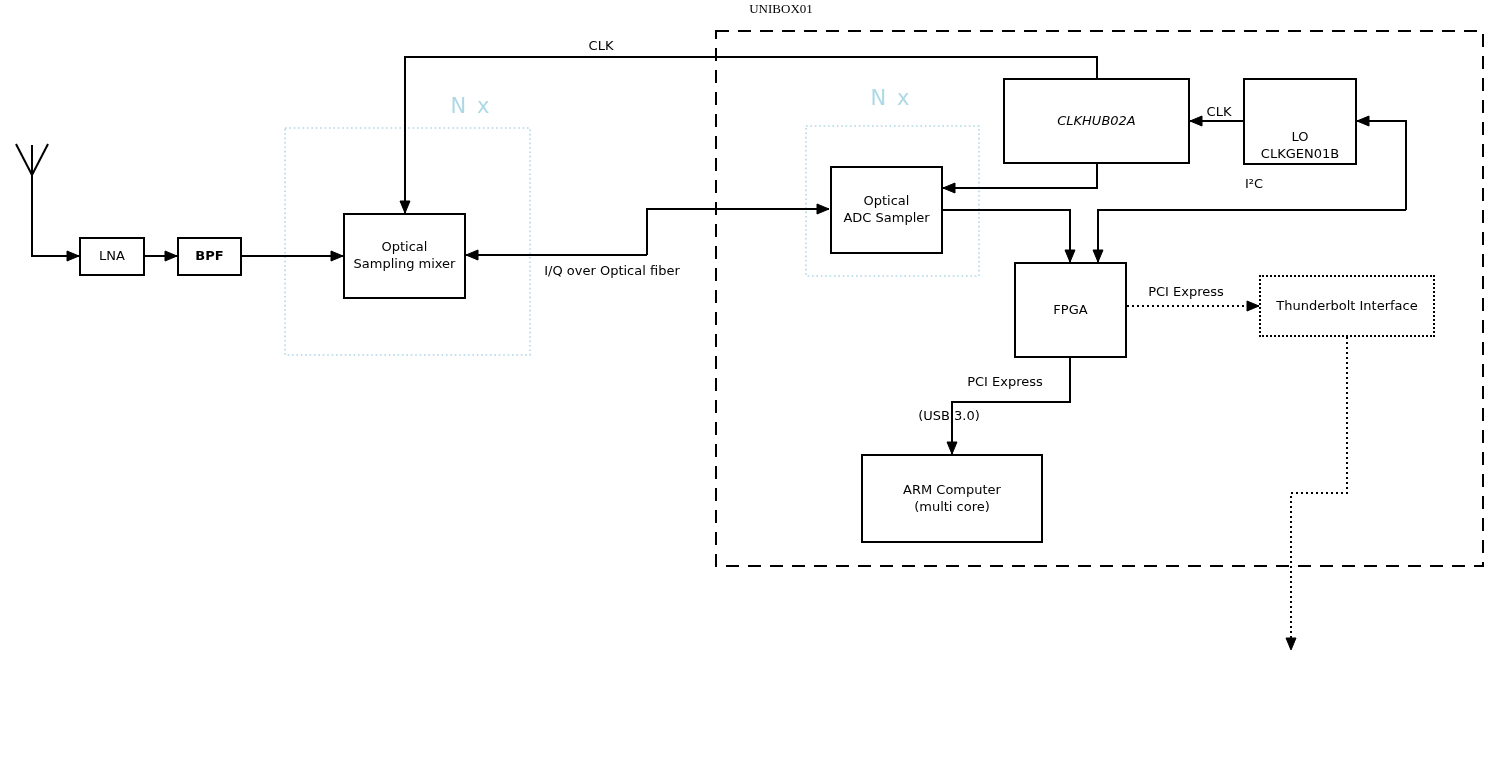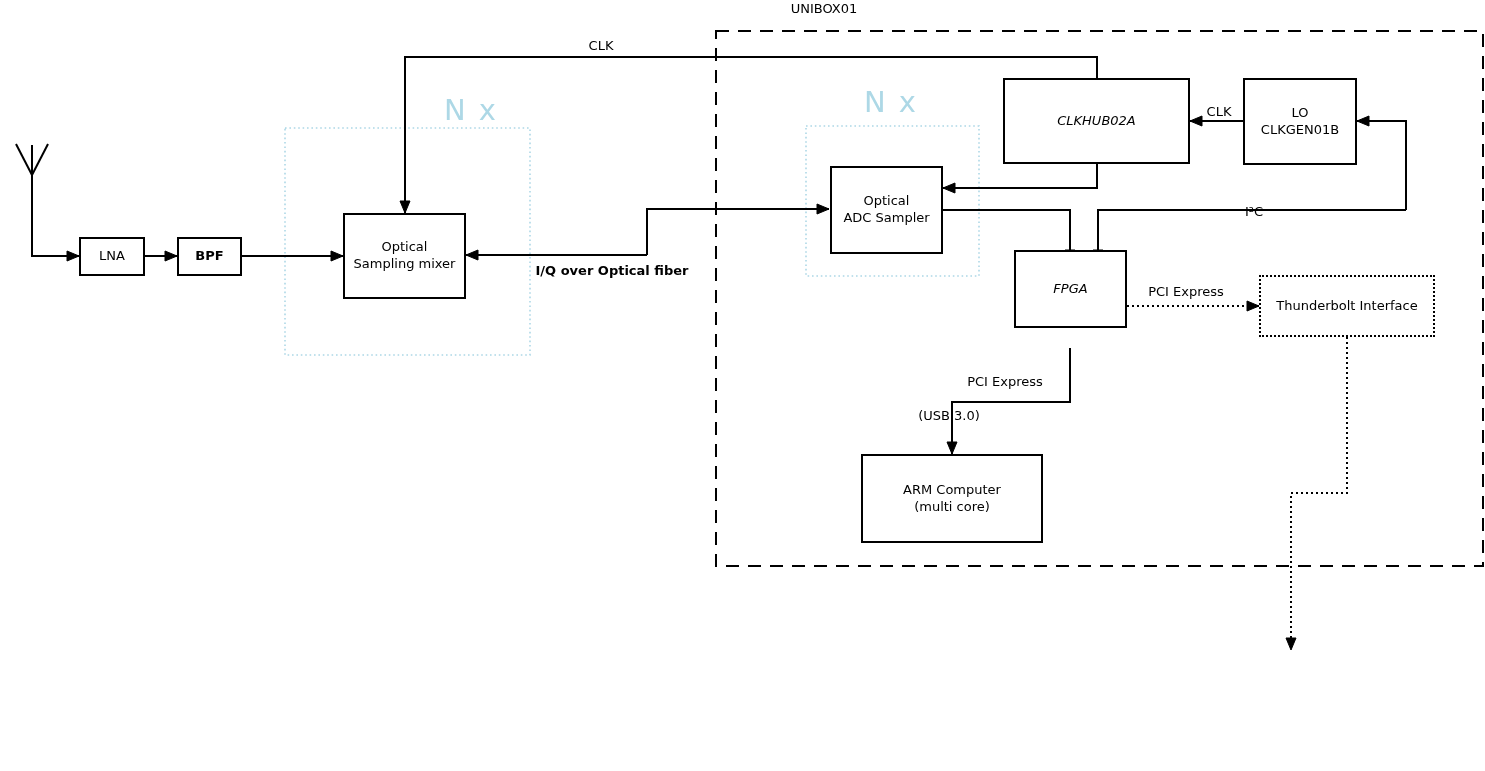--- a/index.html
+++ b/index.html
@@ -14,21 +14,21 @@
     display:flex;align-items:center;justify-content:center;text-align:center;
     font-size:13px;line-height:1.3;box-sizing:border-box;
   }
   .block-label{white-space:pre-line;}
   .dotted{border:2px dotted #000;}
   .lbl{
     position:absolute;font-size:13px;white-space:nowrap;
     transform:translateX(-50%);background:transparent;
   }
   .nx{
-    position:absolute;font-size:29px;line-height:1;letter-spacing:2px;
+    position:absolute;font-size:21px;line-height:1;letter-spacing:2px;
     transform:translateX(-50%);font-weight:400;
   }
 </style>
 </head>
 <body>
 
 <div class="canvas">
 
   <svg class="layer" width="1485" height="771" viewBox="0 0 1485 771">
     <defs>
@@ -90,51 +90,51 @@
 
   <div class="block" style="left:830px;top:166px;width:113px;height:88px;">
     <span class="block-label">Optical
 ADC Sampler</span>
   </div>
 
   <div class="block" style="left:1003px;top:78px;width:187px;height:86px;font-style:italic;">
     <span class="block-label">CLKHUB02A</span>
   </div>
 
-  <div class="block" style="left:1243px;top:78px;width:114px;height:87px;">
+  <div class="block" style="left:1243px;top:78px;width:114px;height:87px;align-items:flex-end;">
     <span class="block-label">LO
 CLKGEN01B</span>
   </div>
 
-  <div class="block" style="left:1014px;top:250px;width:113px;height:78px;font-style:italic;">
+  <div class="block" style="left:1014px;top:262px;width:113px;height:96px;">
     <span class="block-label">FPGA</span>
   </div>
 
   <div class="block" style="left:861px;top:454px;width:182px;height:89px;">
     <span class="block-label">ARM Computer
 (multi core)</span>
   </div>
 
   <div class="block dotted" style="left:1259px;top:275px;width:176px;height:62px;">
     <span class="block-label">Thunderbolt Interface</span>
   </div>
 
 
-  <div class="lbl" style="left:824px;top:1px;">UNIBOX01</div>
+  <div class="lbl" style="left:781px;top:1px;font-family:Liberation Serif, serif;">UNIBOX01</div>
 
   <div class="nx" style="left:471px;top:96px;color:#add8e6;">N x</div>
   <div class="nx" style="left:891px;top:88px;color:#add8e6;">N x</div>
 
   <div class="lbl" style="left:601px;top:38px;">CLK</div>
 
-  <div class="lbl" style="left:612px;top:263px;font-weight:bold;">I/Q over Optical fiber</div>
+  <div class="lbl" style="left:612px;top:263px;">I/Q over Optical fiber</div>
 
   <div class="lbl" style="left:1219px;top:104px;">CLK</div>
 
-  <div class="lbl" style="left:1254px;top:204px;">I²C</div>
+  <div class="lbl" style="left:1254px;top:176px;">I²C</div>
 
   <div class="lbl" style="left:1186px;top:284px;">PCI Express</div>
 
   <div class="lbl" style="left:1005px;top:374px;">PCI Express</div>
 
   <div class="lbl" style="left:949px;top:408px;">(USB 3.0)</div>
 
 </div>
 
 </body></html>

